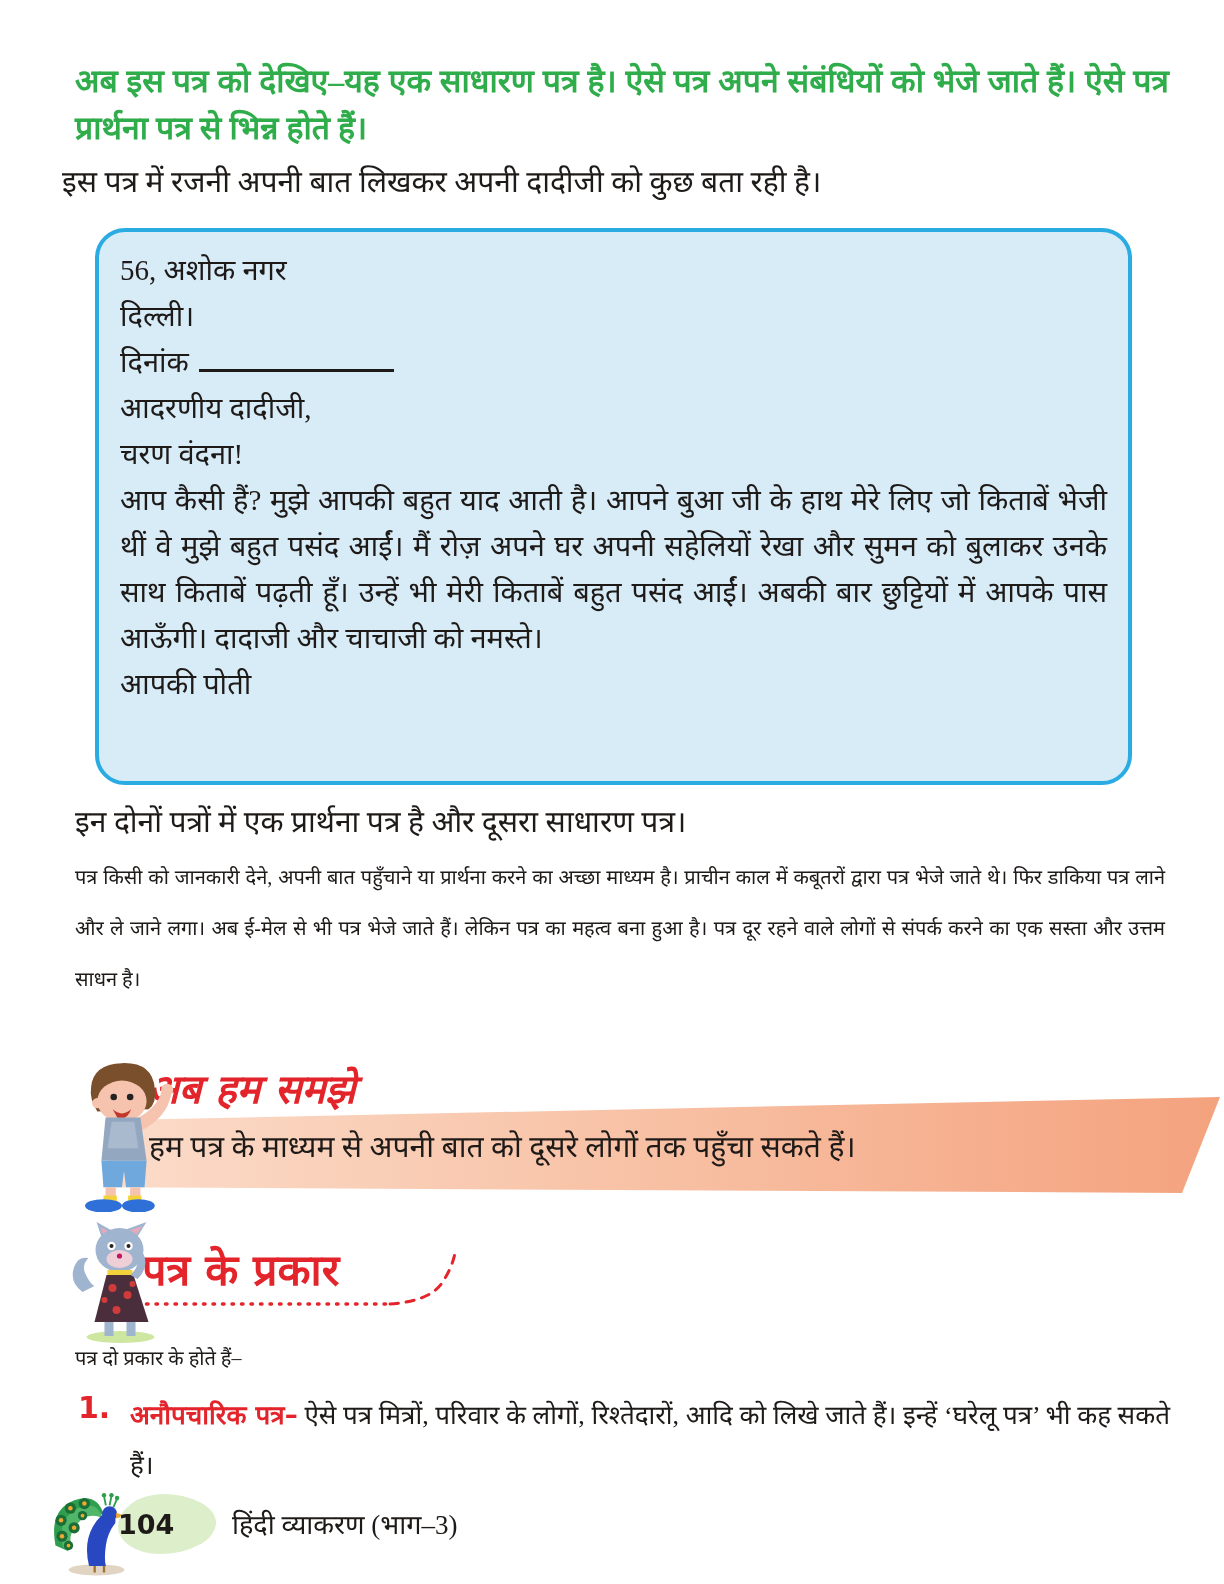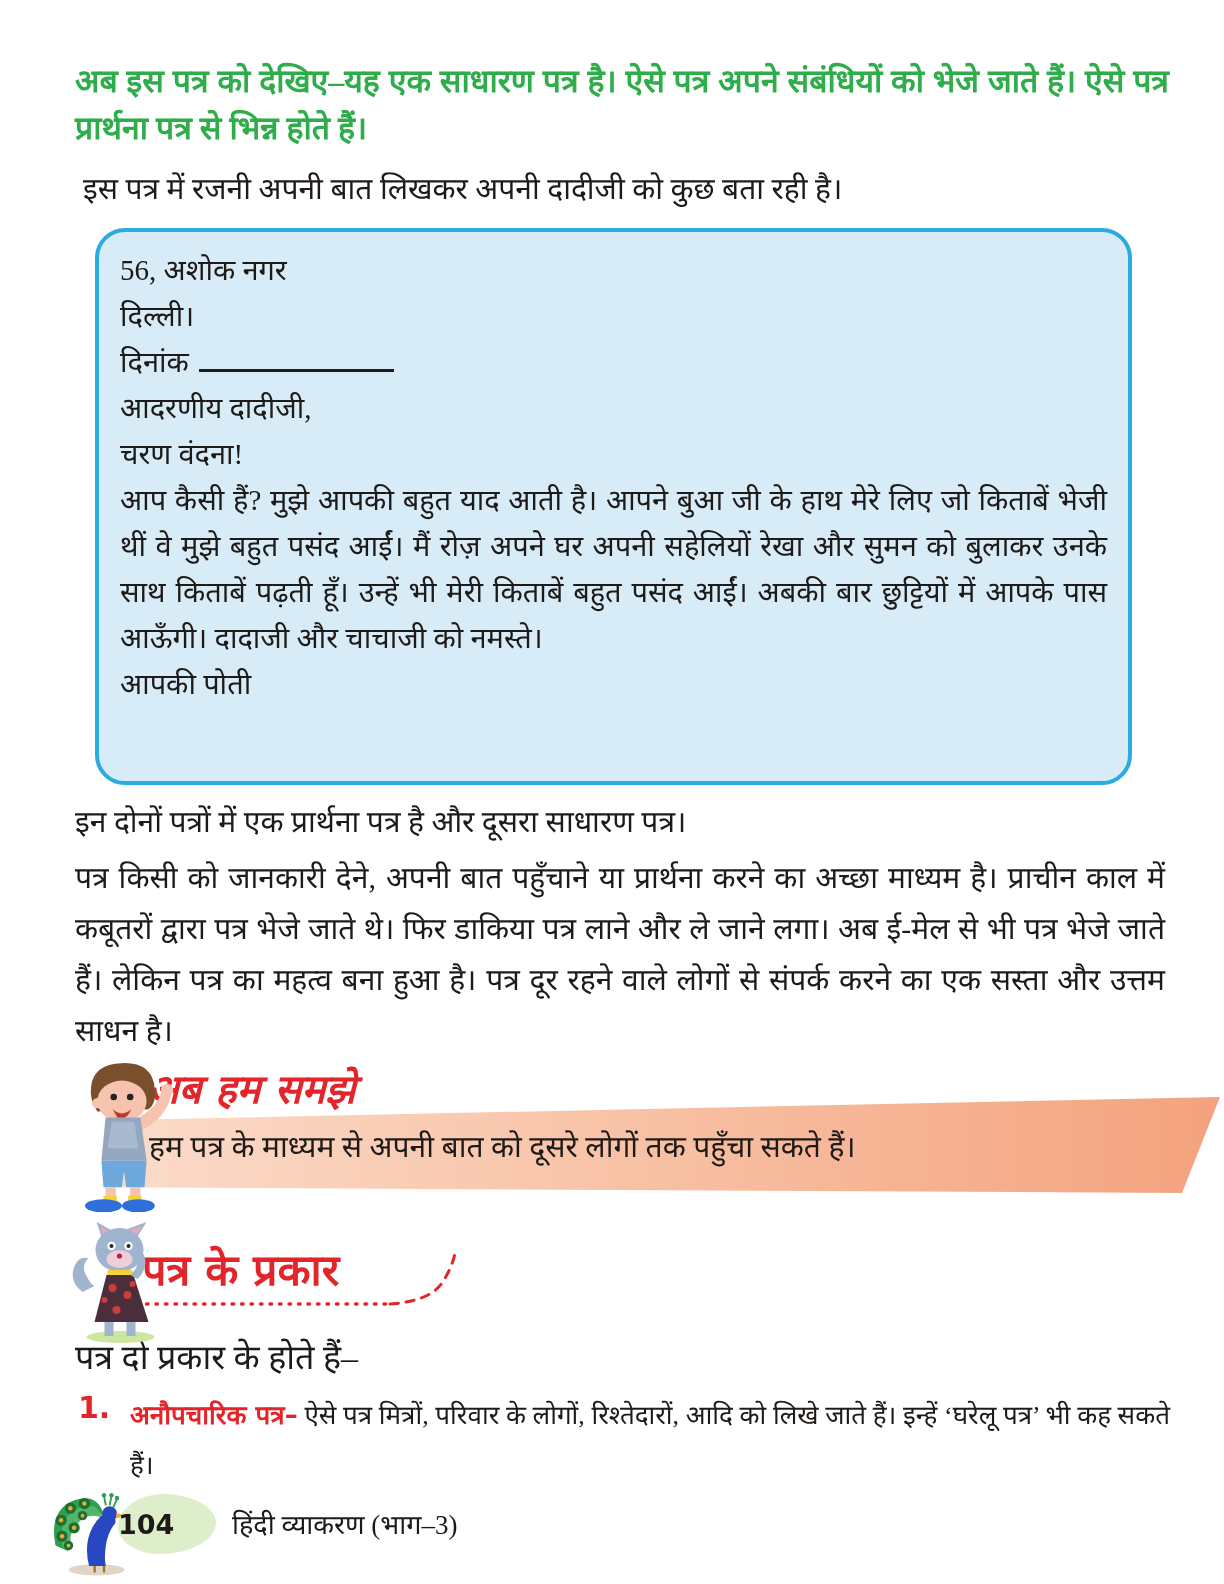--- a/index.html
+++ b/index.html
@@ -15,22 +15,22 @@
   .abs{position:absolute;}
 
   
   .green-heading{
     left:75px;top:58px;width:1094px;
     font-family:Liberation Serif, serif;
     font-weight:700;font-size:32px;line-height:47px;
     color:#2fad4b;text-align:justify;
   }
   .intro-line{
-    left:83px;top:160px;width:1094px;
-    font-size:30px;line-height:44px;margin-top:7px;
+    left:62px;top:160px;width:1094px;
+    font-size:30px;line-height:44px;
   }
 
   
   .letter-box{
     left:95px;top:228px;width:987px;height:519px;
     background:#d8ecf8;
     border:4px solid #2aace3;
     border-radius:30px;
     padding:15px 21px 15px 21px;
     font-size:29px;line-height:46px;
@@ -43,21 +43,21 @@
     vertical-align:baseline;margin-left:10px;
   }
   .letter-body{text-align:justify;}
 
   .compare-line{
     left:75px;top:800px;width:1094px;
     font-size:30px;line-height:44px;
   }
   .importance-para{
     left:75px;top:852px;width:1090px;
-    font-size:30px;line-height:51px;text-align:justify;
+    font-size:20px;line-height:51px;text-align:justify;
   }
 
   
   .understand-heading{
     left:148px;top:1066px;
     font-family:"DejaVu Sans","Liberation Sans",sans-serif;
     font-weight:700;font-style:italic;
     font-size:40px;line-height:46px;
     color:#e3242b;
   }
@@ -79,21 +79,21 @@
   .types-heading{
     left:142px;top:1244px;
     font-family:"DejaVu Sans","Liberation Sans",sans-serif;
     font-weight:700;font-size:43px;line-height:52px;
     color:#e3242b;z-index:2;
   }
   .swoosh-svg{left:100px;top:1235px;width:480px;height:85px;z-index:1;}
 
   .types-intro{
     left:75px;top:1336px;width:1094px;
-    font-size:34px;line-height:44px;
+    font-size:20px;line-height:44px;
   }
   .list-item{left:75px;top:1390px;width:1094px;}
   .list-number{
     position:absolute;left:3px;top:0;
     font-family:"DejaVu Sans","Liberation Sans",sans-serif;
     font-weight:700;font-size:30px;color:#e3242b;
   }
   .list-text{
     margin-left:55px;width:1040px;
     font-size:26px;line-height:50px;text-align:justify;

